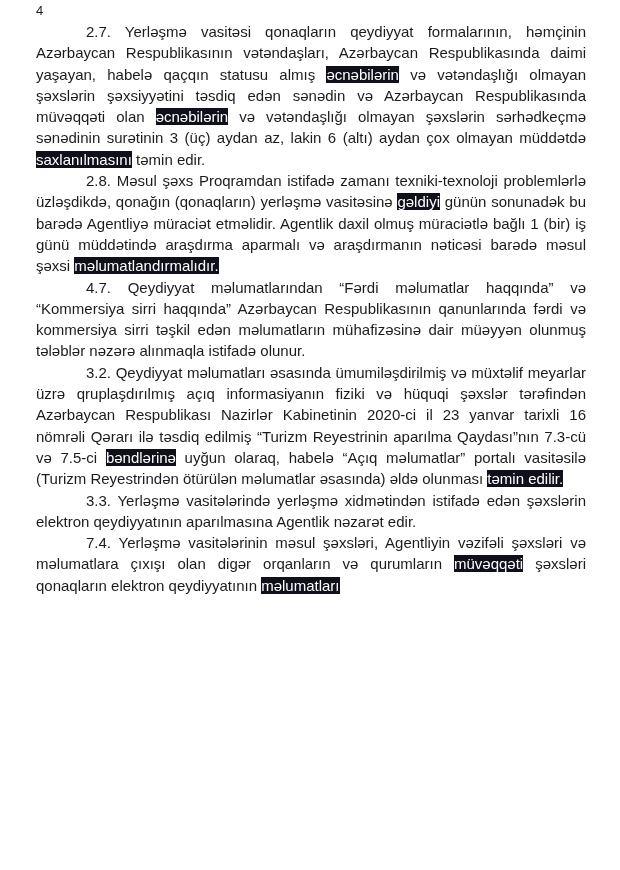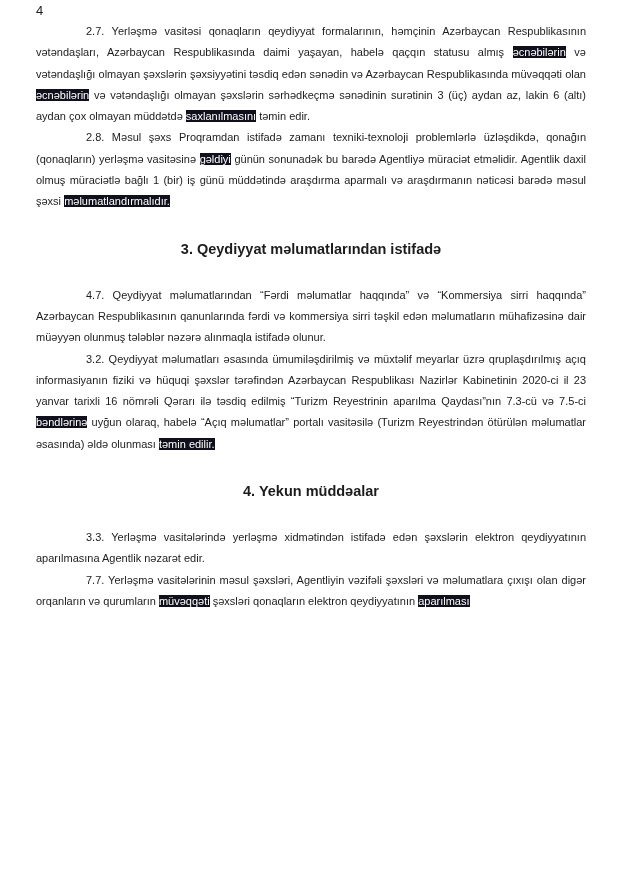--- a/index.html
+++ b/index.html
@@ -17,21 +17,21 @@
   .page {
     padding: 3px 34px 0 36px;
   }
   .page-number {
     font-size: 13px;
     line-height: 16px;
     margin-bottom: 2px;
   }
   p.para {
     margin: 0;
-    font-size: 11px;
+    font-size: 15px;
     line-height: 21.3px;
     text-align: justify;
     text-indent: 50px;
   }
   h3.heading {
     margin: 26px 0 25px 0;
     font-size: 14.5px;
     line-height: 21px;
     text-align: center;
     font-weight: bold;
@@ -42,20 +42,18 @@
   }
 </style>
 </head>
 <body>
 
 <div class="page">
   <div class="page-number">4</div>
   <div class="doc-body">
       <p class="para"><span>2.7. Yerləşmə vasitəsi qonaqların qeydiyyat formalarının, həmçinin Azərbaycan Respublikasının vətəndaşları, Azərbaycan Respublikasında daimi yaşayan, habelə qaçqın statusu almış </span><span class="hl">əcnəbilərin</span><span> və vətəndaşlığı olmayan şəxslərin şəxsiyyətini təsdiq edən sənədin və Azərbaycan Respublikasında müvəqqəti olan </span><span class="hl">əcnəbilərin</span><span> və vətəndaşlığı olmayan şəxslərin sərhədkeçmə sənədinin surətinin 3 (üç) aydan az, lakin 6 (altı) aydan çox olmayan müddətdə </span><span class="hl">saxlanılmasını</span><span> təmin edir.</span></p>
       <p class="para"><span>2.8. Məsul şəxs Proqramdan istifadə zamanı texniki-texnoloji problemlərlə üzləşdikdə, qonağın (qonaqların) yerləşmə vasitəsinə </span><span class="hl">gəldiyi</span><span> günün sonunadək bu barədə Agentliyə müraciət etməlidir. Agentlik daxil olmuş müraciətlə bağlı 1 (bir) iş günü müddətində araşdırma aparmalı və araşdırmanın nəticəsi barədə məsul şəxsi </span><span class="hl">məlumatlandırmalıdır.</span></p>
-      <h3 class="heading">3. Qeydiyyat məlumatlarından istifadə</h3>
       <p class="para"><span>4.7. Qeydiyyat məlumatlarından “Fərdi məlumatlar haqqında” və “Kommersiya sirri haqqında” Azərbaycan Respublikasının qanunlarında fərdi və kommersiya sirri təşkil edən məlumatların mühafizəsinə dair müəyyən olunmuş tələblər nəzərə alınmaqla istifadə olunur.</span></p>
       <p class="para"><span>3.2. Qeydiyyat məlumatları əsasında ümumiləşdirilmiş və müxtəlif meyarlar üzrə qruplaşdırılmış açıq informasiyanın fiziki və hüquqi şəxslər tərəfindən Azərbaycan Respublikası Nazirlər Kabinetinin 2020-ci il 23 yanvar tarixli 16 nömrəli Qərarı ilə təsdiq edilmiş “Turizm Reyestrinin aparılma Qaydası”nın 7.3-cü və 7.5-ci </span><span class="hl">bəndlərinə</span><span> uyğun olaraq, habelə “Açıq məlumatlar” portalı vasitəsilə (Turizm Reyestrindən ötürülən məlumatlar əsasında) əldə olunması </span><span class="hl">təmin edilir.</span></p>
-      <h3 class="heading">4. Yekun müddəalar</h3>
       <p class="para"><span>3.3. Yerləşmə vasitələrində yerləşmə xidmətindən istifadə edən şəxslərin elektron qeydiyyatının aparılmasına Agentlik nəzarət edir.</span></p>
-      <p class="para"><span>7.7. Yerləşmə vasitələrinin məsul şəxsləri, Agentliyin vəzifəli şəxsləri və məlumatlara çıxışı olan digər orqanların və qurumların </span><span class="hl">müvəqqəti</span><span> şəxsləri qonaqların elektron qeydiyyatının </span><span class="hl">aparılması</span></p>
+      <p class="para"><span>7.4. Yerləşmə vasitələrinin məsul şəxsləri, Agentliyin vəzifəli şəxsləri və məlumatlara çıxışı olan digər orqanların və qurumların </span><span class="hl">müvəqqəti</span><span> şəxsləri qonaqların elektron qeydiyyatının </span><span class="hl">məlumatları</span></p>
     </div>
 </div>
 
 </body></html>

